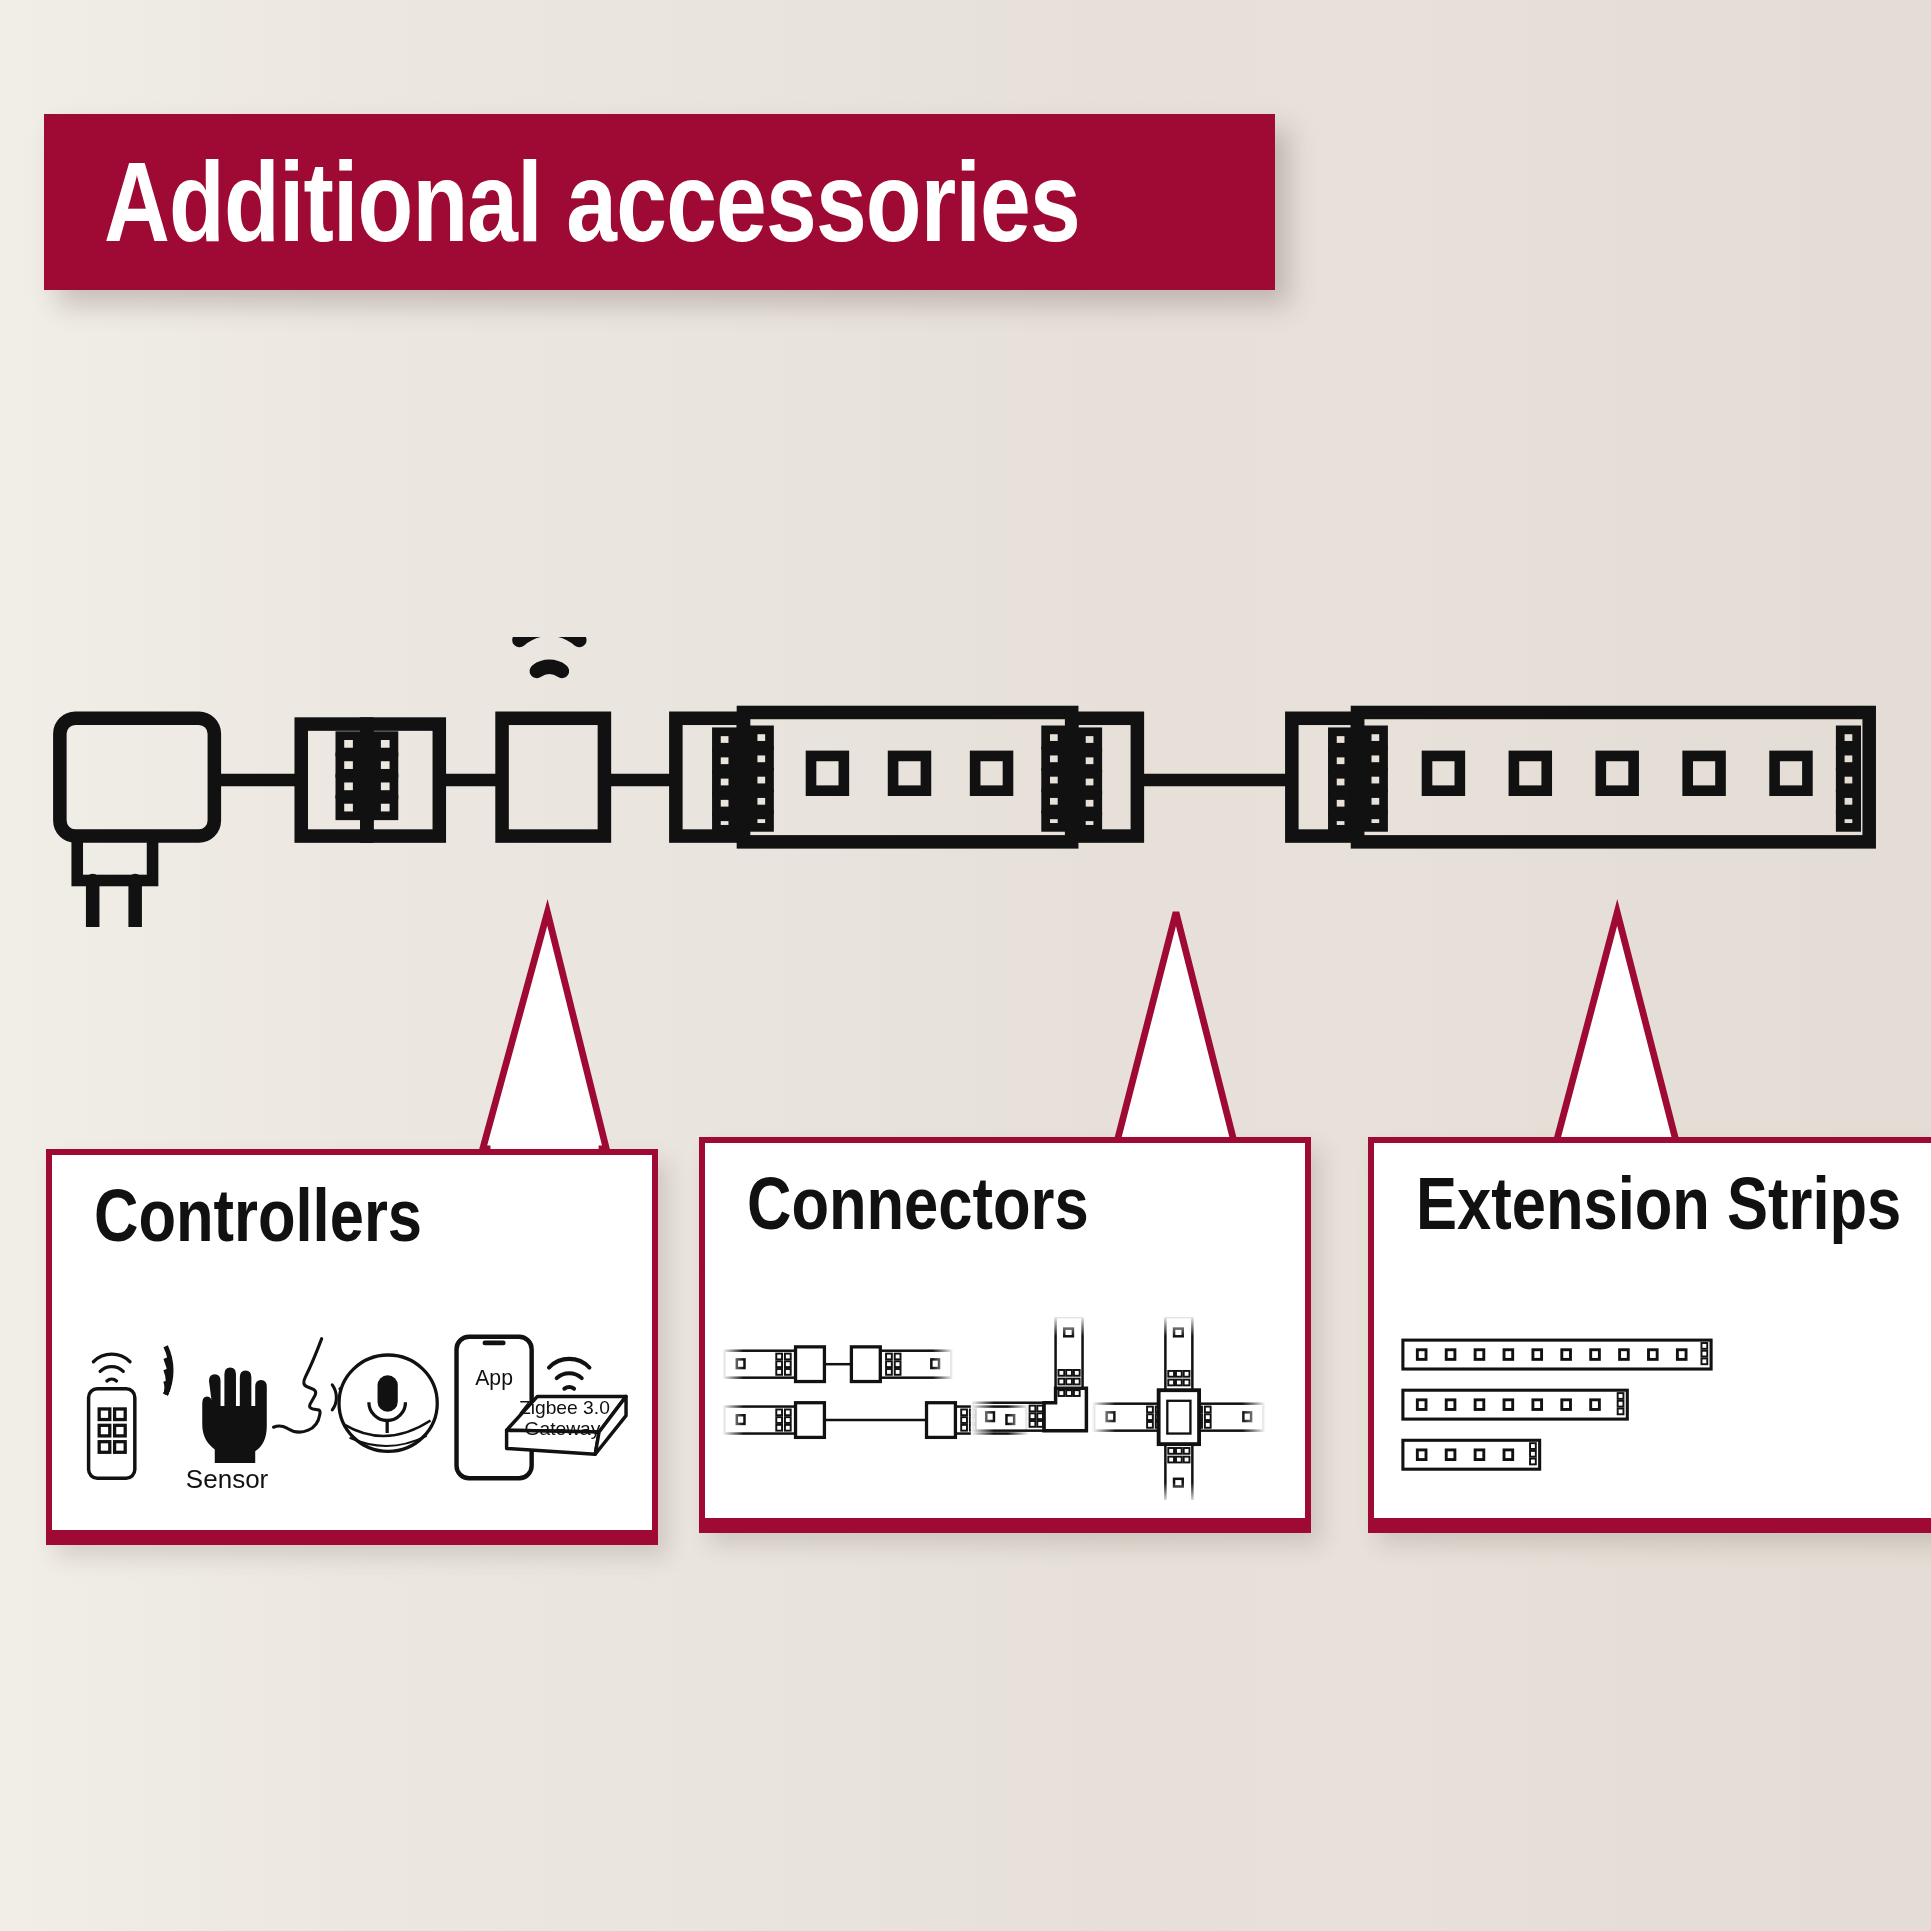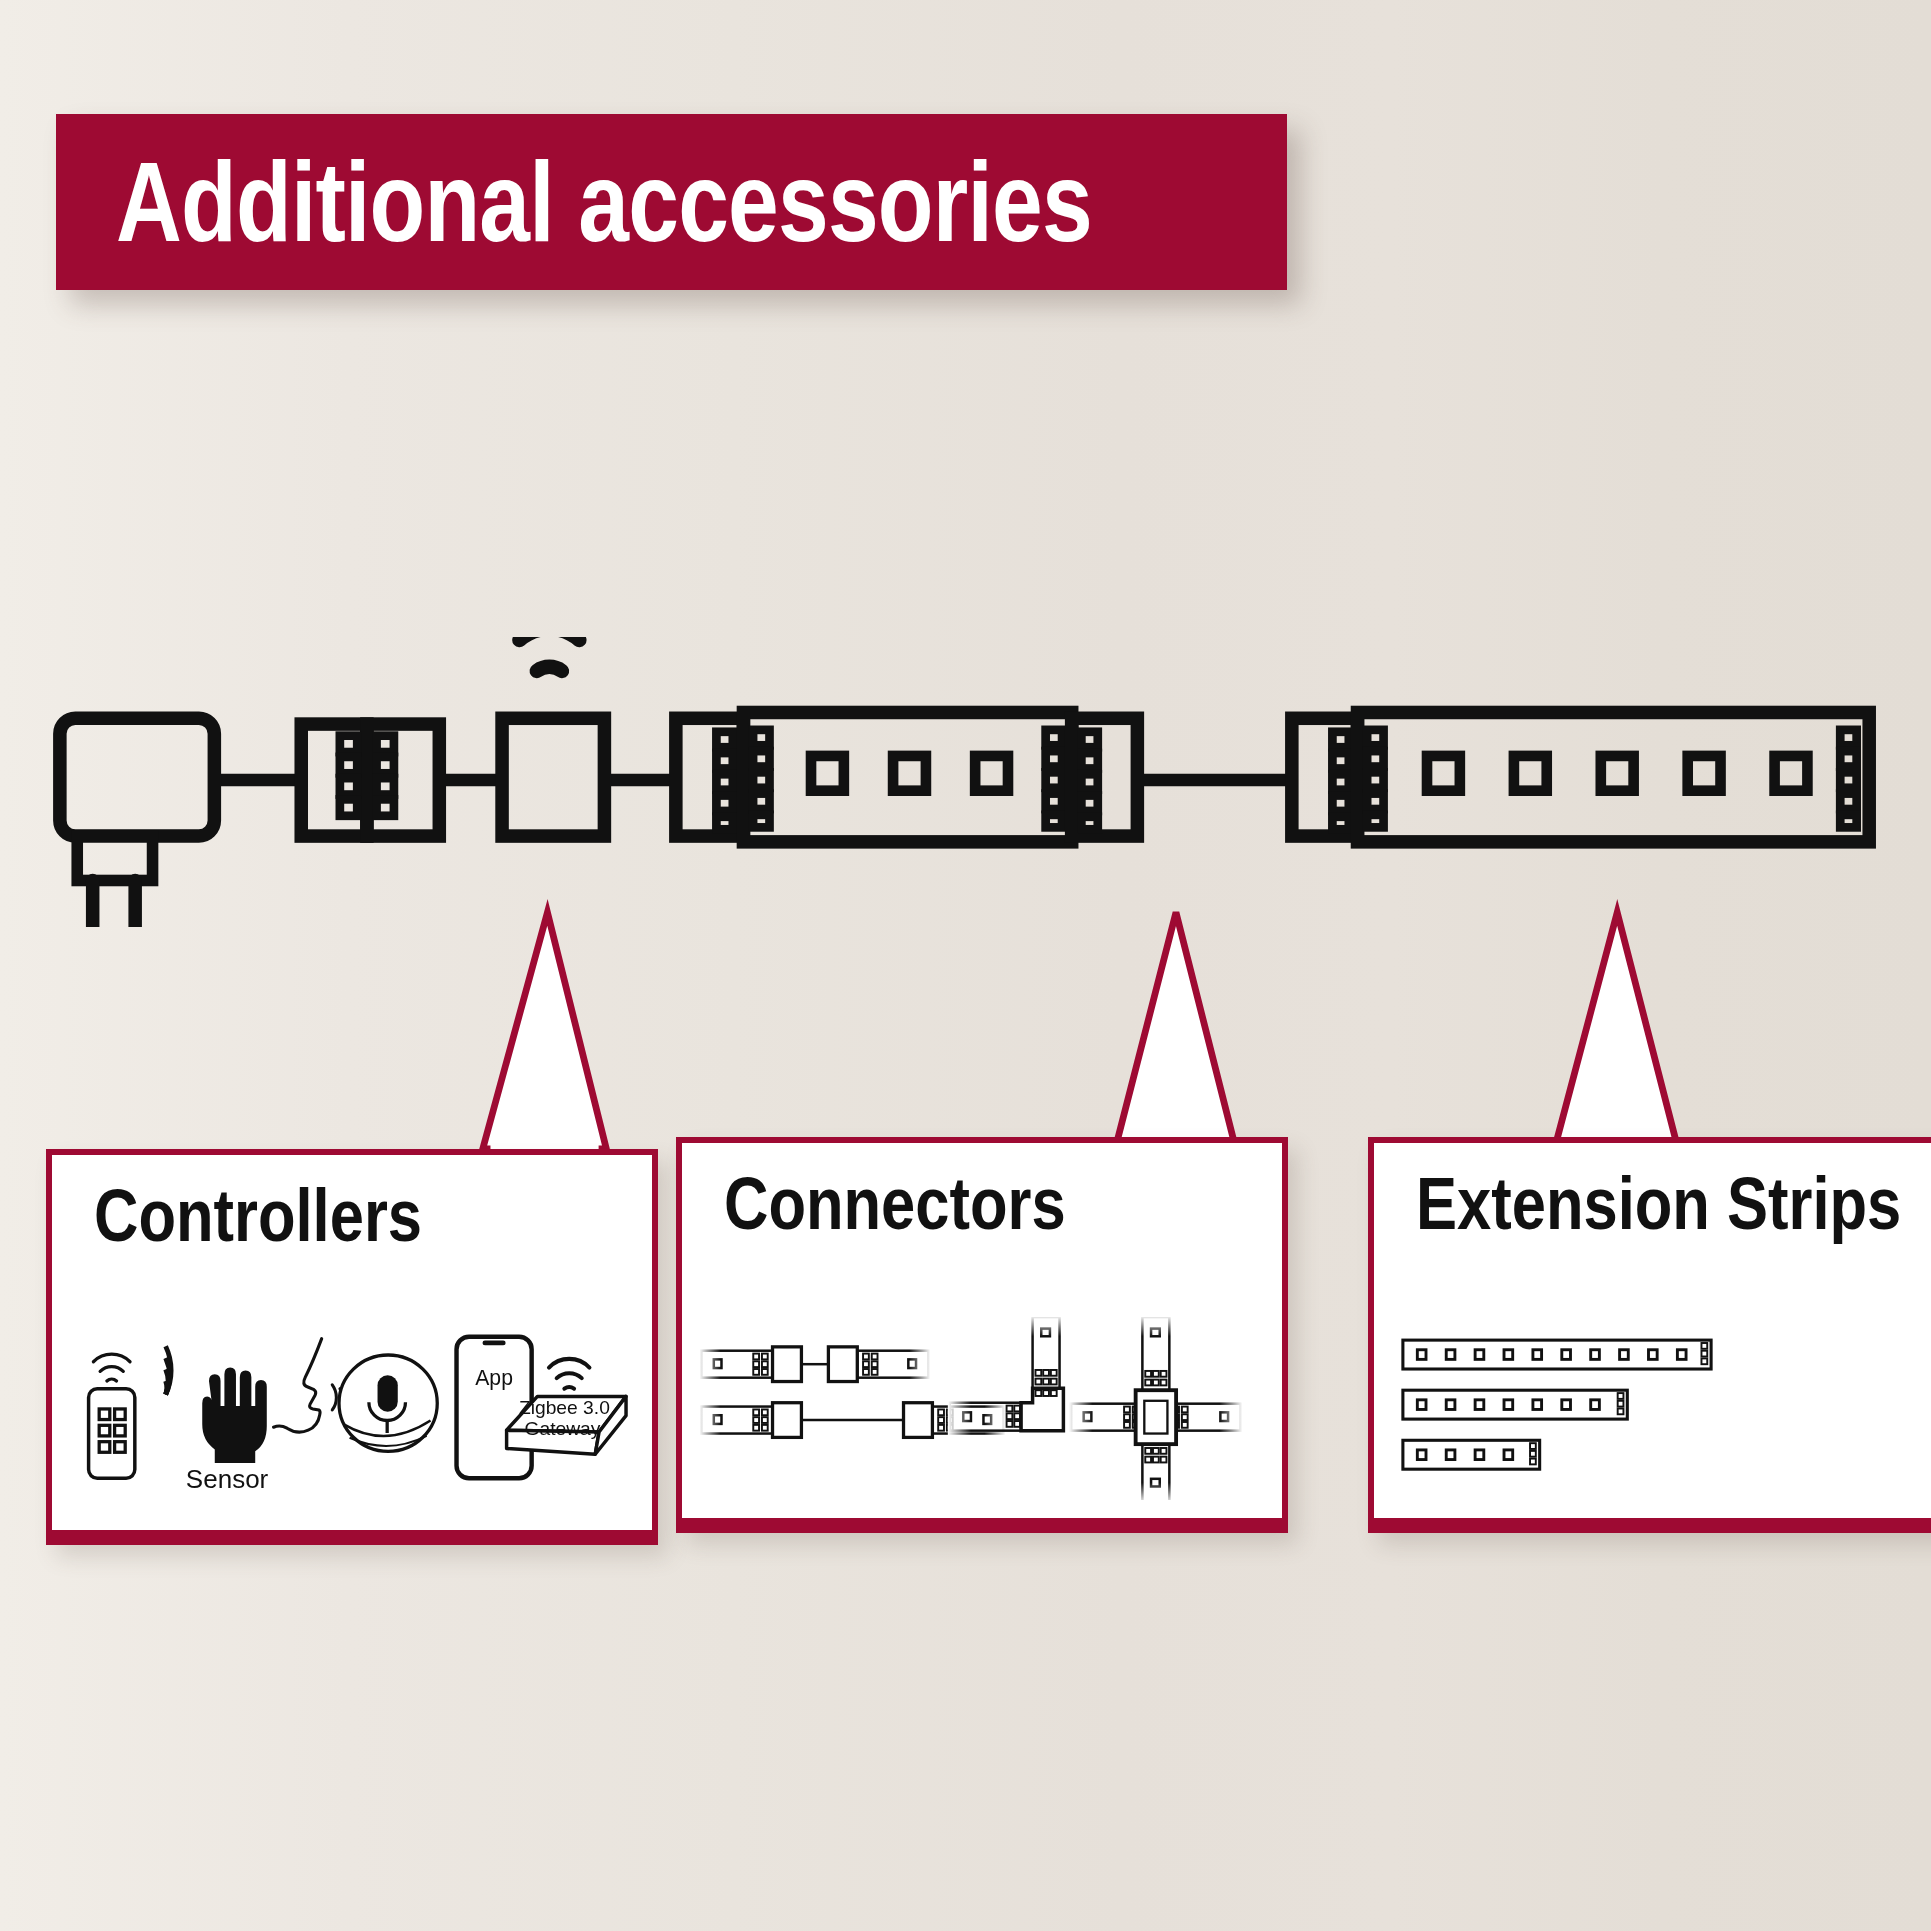--- a/index.html
+++ b/index.html
@@ -9,21 +9,21 @@
     background:#ece7e0;
   }
   #stage{
     position:relative;width:1931px;height:1931px;
     background:
       linear-gradient(90deg,#f1ede7 0%,#ece7e1 18%,#e9e4dd 38%,#e6e0d9 58%,#e7e1da 72%,#e4ded6 86%,#e3ddd5 100%);
   }
 
   
   .banner{
-    position:absolute;left:56px;top:114px;width:1231px;height:176px;
+    position:absolute;left:44px;top:114px;width:1231px;height:176px;
     background:#9e0a33;
     box-shadow:13.5px 15.4px 25px rgba(90,70,60,.28);
     display:flex;align-items:center;
   }
   .banner-text{
     color:#ffffff;
     font-family:"Liberation Sans Narrow","Liberation Sans",sans-serif;
     font-weight:bold;
     font-size:114px;
     letter-spacing:-1px;
@@ -55,21 +55,21 @@
     font-size:75px;
     transform:scaleX(.82);
     transform-origin:left top;
     white-space:nowrap;
     line-height:1;
   }
   .box .b-art{position:absolute;left:0;top:174px;width:100%;}
   .box .b-art svg{display:block;margin:0 auto;}
 
   #box-controllers{left:46px;top:1137px;width:612px;height:396px;margin-top:12px;}
-  #box-connectors{left:676px;top:1137px;width:612px;height:396px;}
+  #box-connectors{left:699px;top:1137px;width:612px;height:396px;}
   #box-extension{left:1368px;top:1137px;width:612px;height:396px;}
 
   
   .tails{position:absolute;left:0;top:0;width:1931px;height:1931px;pointer-events:none;}
 </style>
 </head>
 <body>
 
 <div id="stage">
 

